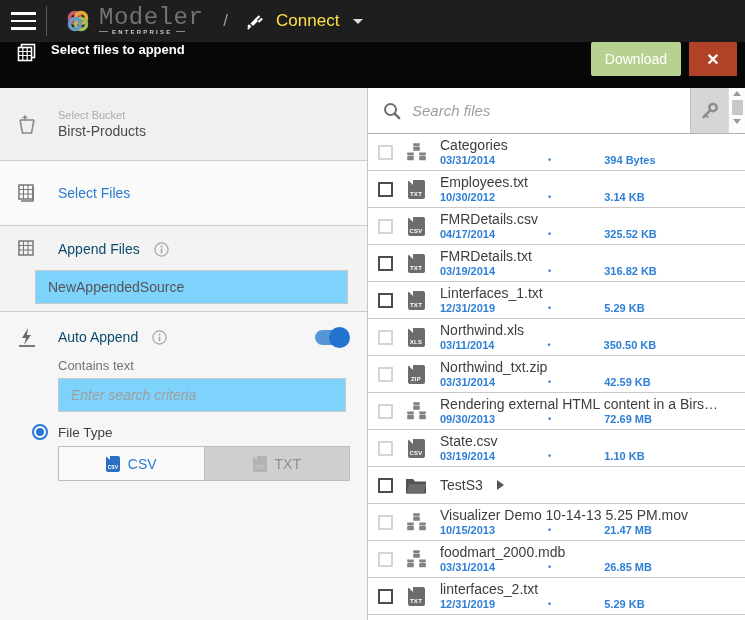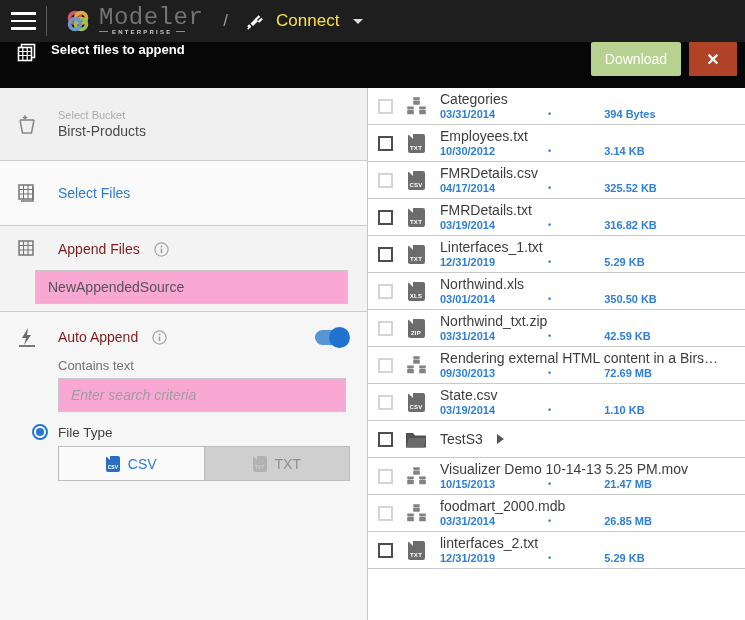--- a/index.html
+++ b/index.html
@@ -40,23 +40,23 @@
   .sec1 { height:73px; background:#f0f0f0; display:flex; align-items:center; padding-left:14px; }
   .sec2 { height:65px; background:#fafafa; display:flex; align-items:center; padding-left:14px; cursor:pointer; }
   .sec3 { height:86px; background:#f3f3f3; padding-top:12px; }
   .sec4 { flex:1; background:#f6f6f6; border-bottom:none; padding-top:14px; }
   .lp-icon { width:26px; display:flex; justify-content:center; }
   .bucket-text { margin-left:18px; }
   .bucket-label { color:#ababab; font-size:11px; line-height:14px; }
   .bucket-value { color:#4a4a4a; font-size:14px; line-height:18px; }
   .link-blue { color:#2b7bd3; font-size:14px; margin-left:18px; }
   .sec-head { display:flex; align-items:center; padding-left:14px; }
-  .sec-label { color:#7f1d1d; font-size:14px; margin-left:18px; }
+  .sec-label { color:#0c4a6e; font-size:14px; margin-left:18px; }
   .info-ic { margin-left:14px; display:flex; }
-  .text-input { display:block; height:34px; background:#f9a8d4; border:1px solid #c9c9c9;
+  .text-input { display:block; height:34px; background:#7dd3fc; border:1px solid #c9c9c9;
                 font-size:14px; color:#555; padding:0 12px; font-family:inherit; outline:none; }
   .append-input { width:313px; margin:10px 0 0 35px; }
   .toggle-wrap { margin-left:auto; margin-right:20px; position:relative; width:32px; height:15px; cursor:pointer; }
   .toggle-track { width:32px; height:15px; border-radius:8px; background:#5695d6; }
   .toggle-knob { position:absolute; right:-3px; top:-3px; width:21px; height:21px; border-radius:50%;
                  background:#2272cf; }
   .contains-label { margin:10px 0 0 58px; color:#737373; font-size:13px; }
   .contains-input { width:288px; margin:5px 0 0 58px; }
   .contains-input::placeholder, .search-input::placeholder { font-style:italic; color:#9e9e9e; }
   .radio-row { display:flex; align-items:center; margin:12px 0 0 32px; }
@@ -254,20 +254,41 @@
         </div>
         <div class="seg">
           <span class="mini-badge mb-off">TXT</span>
           <span class="seg-label-off">TXT</span>
         </div>
       </div>
     </div>
   </div>
 
   <div class="rpanel">
+    <div class="search-row">
+      <span class="search-ic">
+        <svg width="20" height="20" viewBox="0 0 20 20">
+          <circle cx="8.5" cy="8.5" r="5.5" fill="none" stroke="#6f6f6f" stroke-width="2"></circle>
+          <line x1="12.6" y1="12.6" x2="17.2" y2="17.2" stroke="#6f6f6f" stroke-width="2.4" stroke-linecap="round"></line>
+        </svg>
+      </span>
+      <input class="search-input" placeholder="Search files" style="">
+      <button class="adv-search-btn">
+        <svg width="22" height="22" viewBox="0 0 22 22">
+          <circle cx="14" cy="7.6" r="3.7" fill="none" stroke="#8e8e8e" stroke-width="2.5"></circle>
+          <line x1="11.2" y1="10.4" x2="4.6" y2="17" stroke="#8e8e8e" stroke-width="2.5" stroke-linecap="round"></line>
+          <line x1="6.6" y1="15" x2="8.4" y2="16.8" stroke="#8e8e8e" stroke-width="2.2" stroke-linecap="round"></line>
+        </svg>
+      </button>
+      <div class="mini-scroll">
+        <div class="ms-up"></div>
+        <div class="ms-thumb"></div>
+        <div class="ms-down"></div>
+      </div>
+    </div>
 
     <div class="file-list">
   <div class="file-row">
     <div class="cb cb-off"></div>
     <div class="row-ic">
 
       <svg class="ic-cube" width="21" height="20" viewBox="0 0 21 20">
         <g fill="#828282">
           <path d="M7.2,1.2 h6.6 v2 l-1,0.8 h-4.6 l-1,-0.8 z"></path>
           <rect x="7.2" y="4.6" width="6.6" height="4.2" rx="0.5"></rect>
@@ -373,21 +394,21 @@
     <div class="row-ic">
       <span class="badge ic-badge">XLS</span>
 
     </div>
     <div class="row-text">
       <div class="f-name">
         <span>Northwind.xls</span>
 
       </div>
       <div class="f-meta">
-        <span>03/01/2014</span>
+        <span>03/11/2014</span>
         <span class="f-sep">•</span>
         <span>350.50 KB</span>
       </div>
     </div>
   </div>
 
   <div class="file-row">
     <div class="cb cb-off"></div>
     <div class="row-ic">
       <span class="badge ic-badge">ZIP</span>

